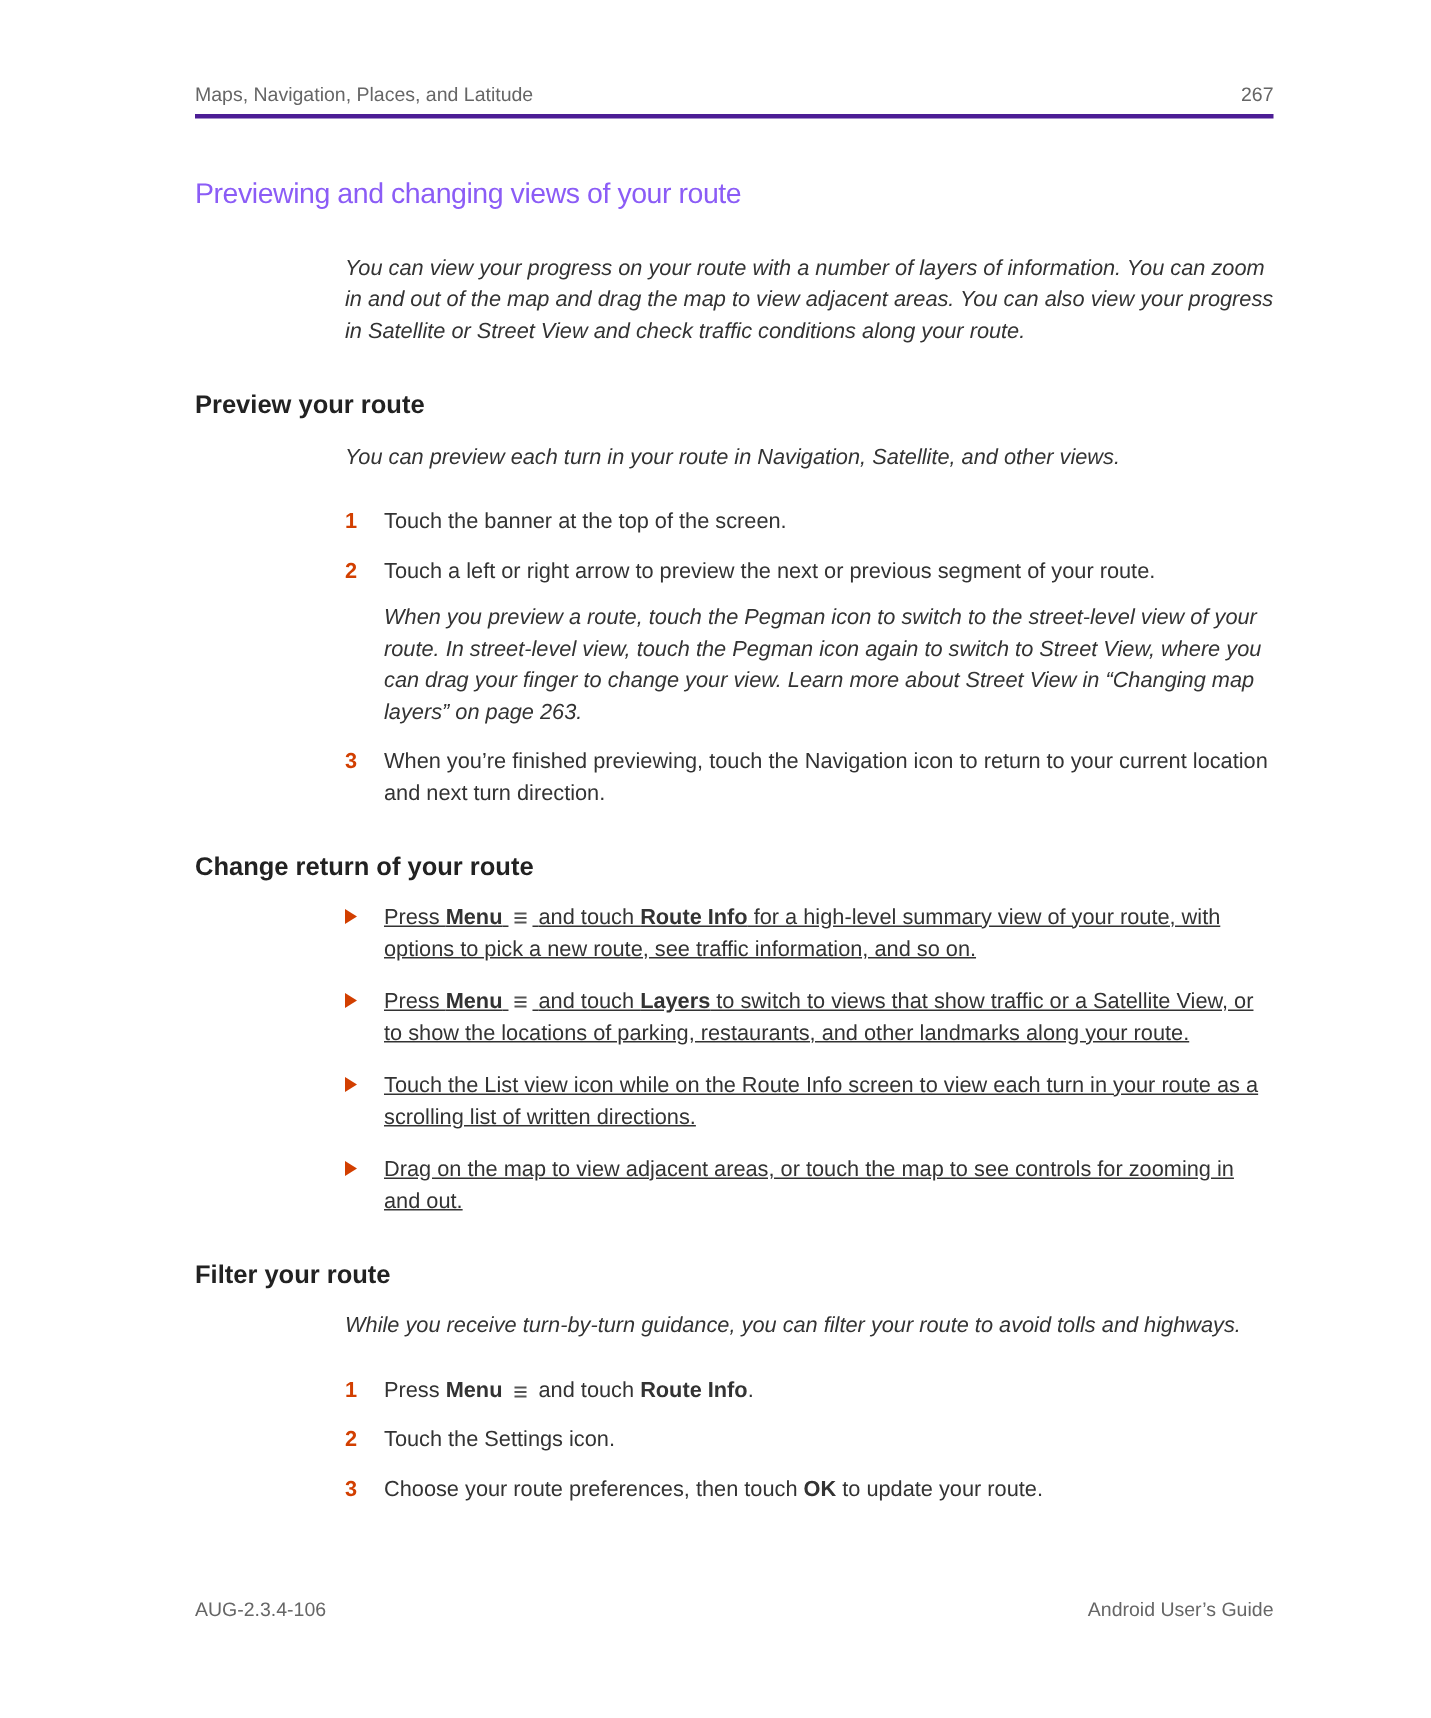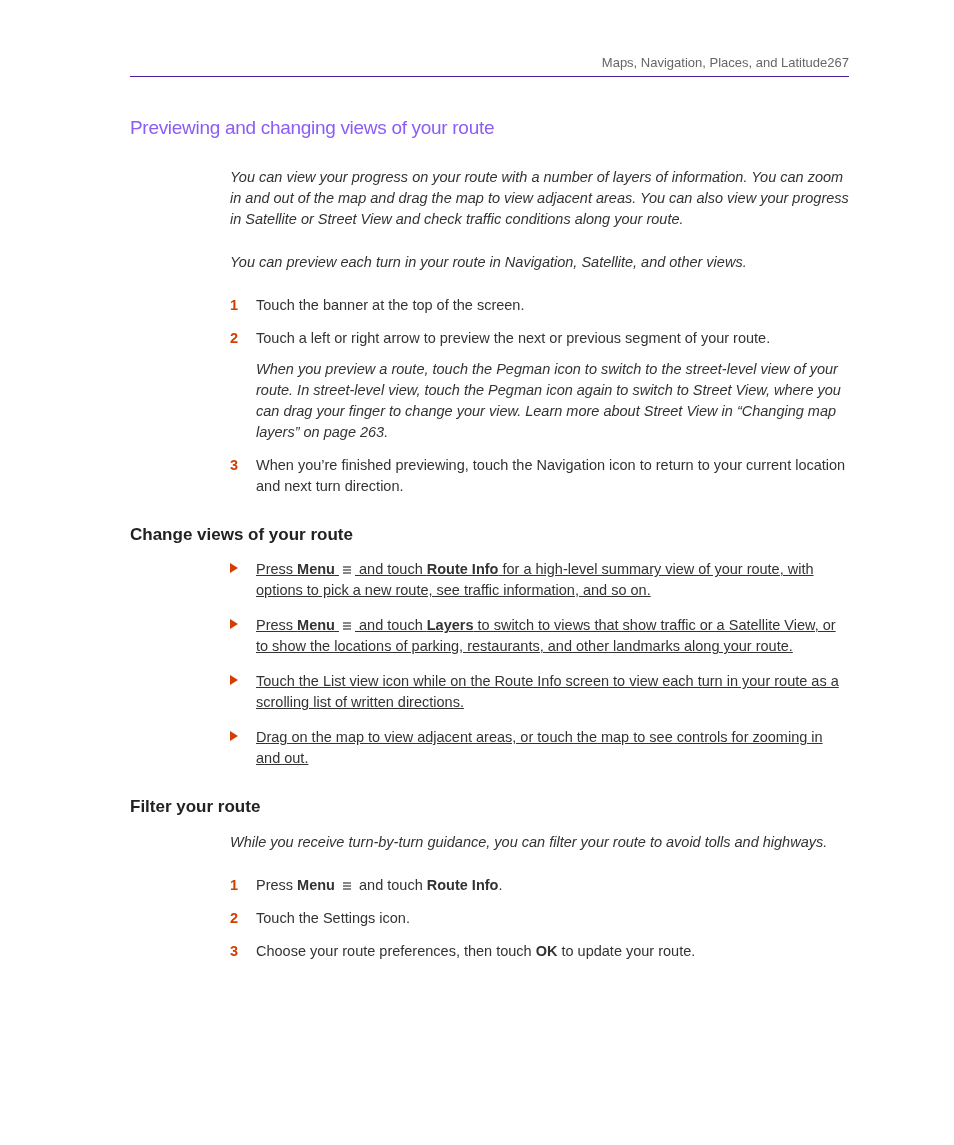--- a/index.html
+++ b/index.html
@@ -11,24 +11,24 @@
   }
   .page {
     width: 954px;
     height: 1145px;
     box-sizing: border-box;
     padding: 55px 105px 40px 130px;
     position: relative;
   }
   .header-row {
     display: flex;
-    justify-content: flex-end;
+    justify-content: space-between;
     font-size: 13px;
     color: #666;
-    border-bottom: 1px solid #4c1d95;
+    border-bottom: 3px solid #4c1d95;
     padding-bottom: 6px;
     margin-bottom: 40px;
   }
   h1 {
     font-size: 19px;
     font-weight: normal;
     margin: 0 0 28px 0;
     color: #8b5cf6;
     letter-spacing: -0.3px;
   }
@@ -120,38 +120,39 @@
 
   <div class="header-row">
     <span>Maps, Navigation, Places, and Latitude</span>
     <span>267</span>
   </div>
 
   <h1>Previewing and changing views of your route</h1>
 
   <p class="intro">You can view your progress on your route with a number of layers of information. You can zoom in and out of the map and drag the map to view adjacent areas. You can also view your progress in Satellite or Street View and check traffic conditions along your route.</p>
 
+  <h2>Preview your route</h2>
   <p class="body-text">You can preview each turn in your route in Navigation, Satellite, and other views.</p>
   <ol class="steps">
     <li>
       <span class="num">1</span>
       <span>Touch the banner at the top of the screen.</span>
     </li>
     <li>
       <span class="num">2</span>
       <span>Touch a left or right arrow to preview the next or previous segment of your route.</span>
       <p class="extra">When you preview a route, touch the Pegman icon to switch to the street-level view of your route. In street-level view, touch the Pegman icon again to switch to Street View, where you can drag your finger to change your view. Learn more about Street View in “Changing map layers” on page 263.</p>
     </li>
     <li>
       <span class="num">3</span>
       <span>When you’re finished previewing, touch the Navigation icon to return to your current location and next turn direction.</span>
     </li>
   </ol>
 
-  <h2>Change views of your route</h2>
+  <h2>Change return of your route</h2>
   <ul class="bullets">
     <li>
       <span class="tri"></span>
       <span>
         <span>Press </span><span class="bold">Menu</span>
         <span class="menu-icon"><svg width="12" height="12" viewBox="0 0 12 12">
               <line x1="2" y1="3" x2="10" y2="3" stroke="#555" stroke-width="1.4"></line>
               <line x1="2" y1="6" x2="10" y2="6" stroke="#555" stroke-width="1.4"></line>
               <line x1="2" y1="9" x2="10" y2="9" stroke="#555" stroke-width="1.4"></line>
             </svg></span>
@@ -200,14 +201,18 @@
       <span>Touch the Settings icon.</span>
     </li>
     <li>
       <span class="num">3</span>
       <span>
         <span>Choose your route preferences, then touch </span><span class="bold">OK</span><span> to update your route.</span>
       </span>
     </li>
   </ol>
 
+  <div class="footer-row">
+    <span>AUG-2.3.4-106</span>
+    <span>Android User’s Guide</span>
+  </div>
 
 </div>
 
 </body></html>

